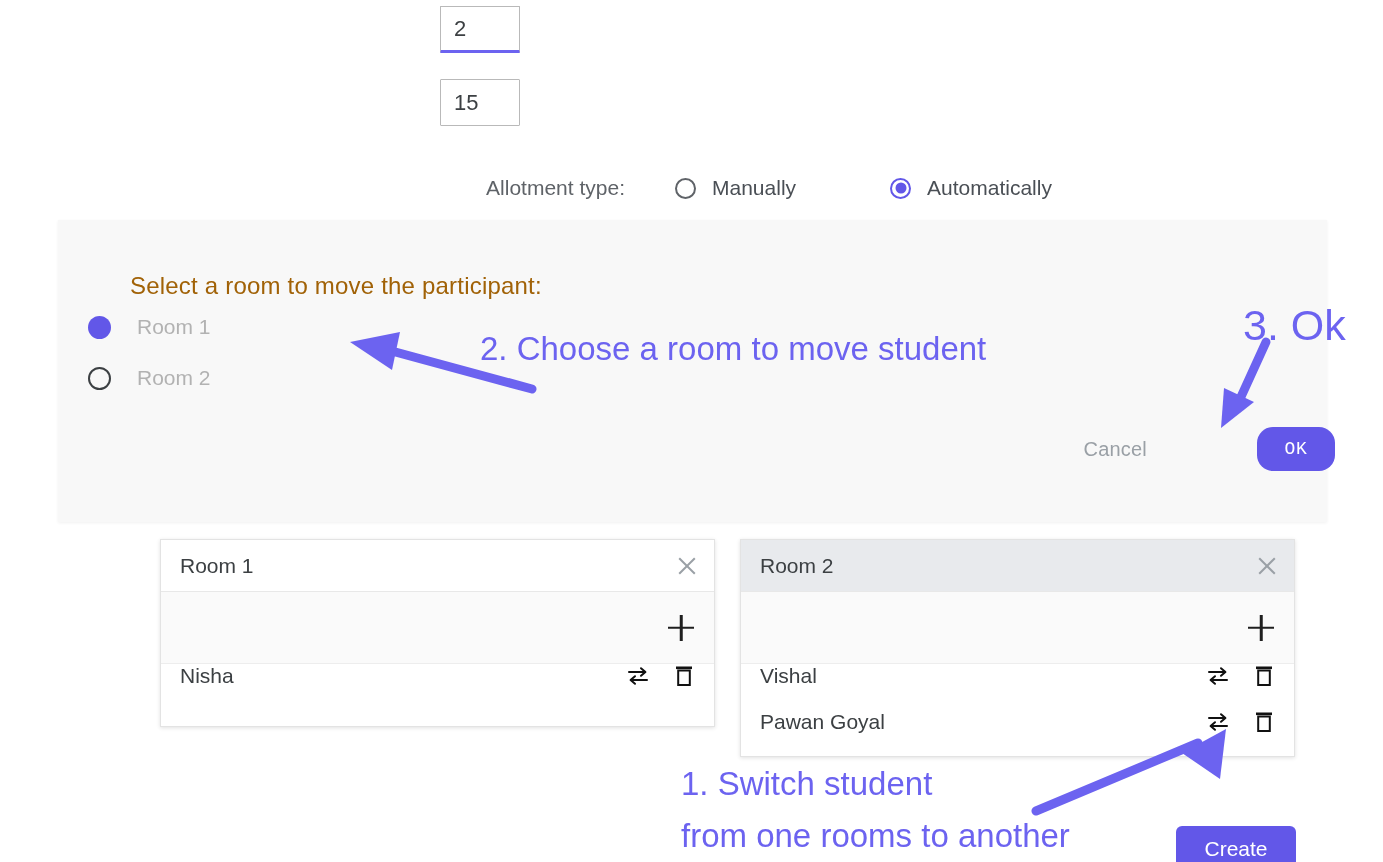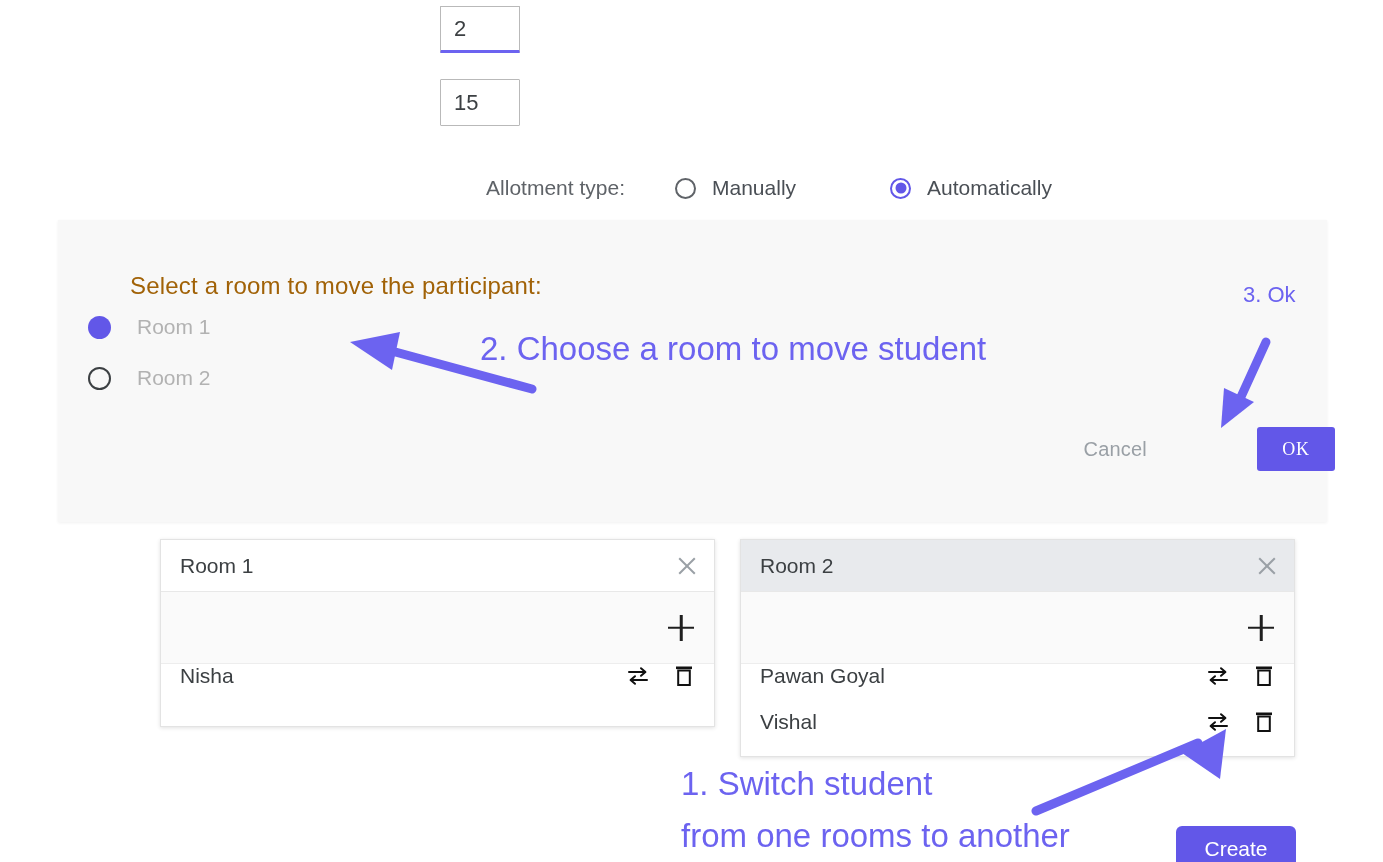--- a/index.html
+++ b/index.html
@@ -129,23 +129,23 @@
     font-family: "Liberation Sans", sans-serif;
     cursor: pointer;
     padding: 8px 10px;
     letter-spacing: 0.2px;
   }
   .btn-ok {
     margin-left: 52px;
     background: #6257e8;
     color: #ffffff;
     border: none;
-    border-radius: 3px;
+    border-radius: 16px;
     font-size: 18px;
-    font-family: Liberation Serif, serif;
+    font-family: Liberation Mono, monospace;
     font-weight: 500;
     letter-spacing: 0.8px;
     width: 78px;
     height: 44px;
     cursor: pointer;
   }
 
   
   .room-card {
     position: absolute;
@@ -332,54 +332,54 @@
 
 <div class="room-card" style="left:740px; top:539px; width:555px;">
   <div class="room-head shaded">
     <span class="room-head-title">Room 2</span>
     <span class="close-x"></span>
   </div>
   <div class="room-add-band">
     <span class="plus-icon"></span>
   </div>
   <div class="participant-row">
+    <span class="participant-name">Vishal</span>
+    <span class="row-icons">
+      <svg class="swap-ic" width="24" height="20" viewBox="0 0 24 20">
+        <path d="M3 6 H19 M15 2.2 L19.4 6 L15 9.8" stroke="#111" stroke-width="2" fill="none" stroke-linecap="round" stroke-linejoin="round"></path>
+        <path d="M21 14 H5 M9 10.2 L4.6 14 L9 17.8" stroke="#111" stroke-width="2" fill="none" stroke-linecap="round" stroke-linejoin="round"></path>
+      </svg>
+      <svg class="trash-ic" width="20" height="24" viewBox="0 0 20 24">
+        <rect x="2" y="2.5" width="16" height="2.6" fill="#111"></rect>
+        <rect x="4.2" y="6.5" width="11.6" height="14.5" fill="none" stroke="#111" stroke-width="2"></rect>
+      </svg>
+    </span>
+  </div>
+  <div class="participant-row">
     <span class="participant-name">Pawan Goyal</span>
     <span class="row-icons">
       <svg class="swap-ic" width="24" height="20" viewBox="0 0 24 20">
         <path d="M3 6 H19 M15 2.2 L19.4 6 L15 9.8" stroke="#111" stroke-width="2" fill="none" stroke-linecap="round" stroke-linejoin="round"></path>
         <path d="M21 14 H5 M9 10.2 L4.6 14 L9 17.8" stroke="#111" stroke-width="2" fill="none" stroke-linecap="round" stroke-linejoin="round"></path>
       </svg>
       <svg class="trash-ic" width="20" height="24" viewBox="0 0 20 24">
         <rect x="2" y="2.5" width="16" height="2.6" fill="#111"></rect>
         <rect x="4.2" y="6.5" width="11.6" height="14.5" fill="none" stroke="#111" stroke-width="2"></rect>
       </svg>
     </span>
   </div>
-  <div class="participant-row">
-    <span class="participant-name">Vishal</span>
-    <span class="row-icons">
-      <svg class="swap-ic" width="24" height="20" viewBox="0 0 24 20">
-        <path d="M3 6 H19 M15 2.2 L19.4 6 L15 9.8" stroke="#111" stroke-width="2" fill="none" stroke-linecap="round" stroke-linejoin="round"></path>
-        <path d="M21 14 H5 M9 10.2 L4.6 14 L9 17.8" stroke="#111" stroke-width="2" fill="none" stroke-linecap="round" stroke-linejoin="round"></path>
-      </svg>
-      <svg class="trash-ic" width="20" height="24" viewBox="0 0 20 24">
-        <rect x="2" y="2.5" width="16" height="2.6" fill="#111"></rect>
-        <rect x="4.2" y="6.5" width="11.6" height="14.5" fill="none" stroke="#111" stroke-width="2"></rect>
-      </svg>
-    </span>
-  </div>
 </div>
 
 <svg class="anno-svg" style="left:348px; top:326px;" width="190" height="70" viewBox="0 0 190 70">
   <path d="M184 63 L40 24" stroke="#6c63f0" stroke-width="9" stroke-linecap="round"></path>
   <path d="M2 16 L52 6 L44 44 Z" fill="#6c63f0"></path>
 </svg>
 <div class="anno-text" style="left:480px; top:330px; font-size:33px;">2. Choose a room to move student</div>
 
-<div class="anno-text" style="left:1243px; top:282px; font-size:22px;">3. Ok</div>
+<div class="anno-text" style="left:1243px; top:300px; font-size:43px;">3. Ok</div>
 <svg class="anno-svg" style="left:1218px; top:336px;" width="60" height="98" viewBox="0 0 60 98">
   <path d="M48 6 L17 74" stroke="#6c63f0" stroke-width="9" stroke-linecap="round"></path>
   <path d="M3 92 L6 52 L36 66 Z" fill="#6c63f0"></path>
 </svg>
 
 <div class="anno-text" style="left:681px; top:765px; font-size:33px;">1. Switch student</div>
 <div class="anno-text" style="left:681px; top:817px; font-size:33px;">from one rooms to another</div>
 <svg class="anno-svg" style="left:1030px; top:727px;" width="200" height="90" viewBox="0 0 200 90">
   <path d="M6 84 L168 16" stroke="#6c63f0" stroke-width="9" stroke-linecap="round"></path>
   <path d="M196 2 L190 52 L152 26 Z" fill="#6c63f0"></path>

